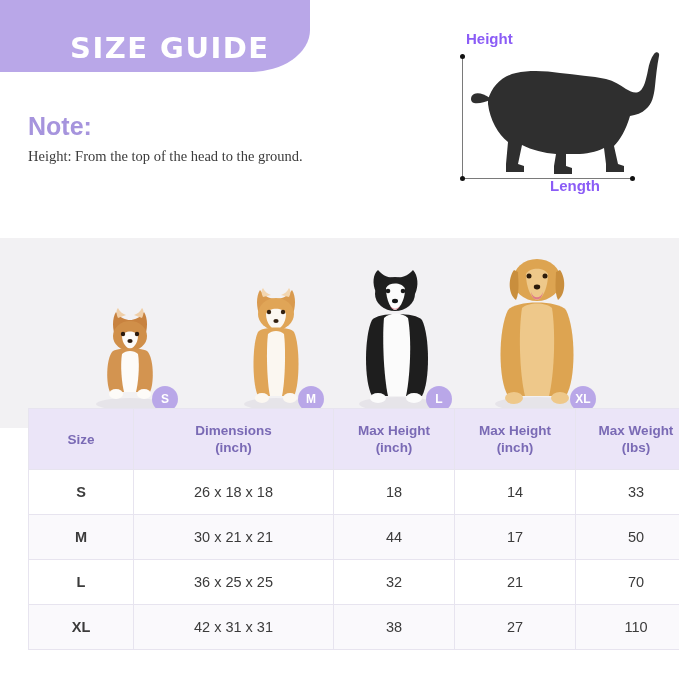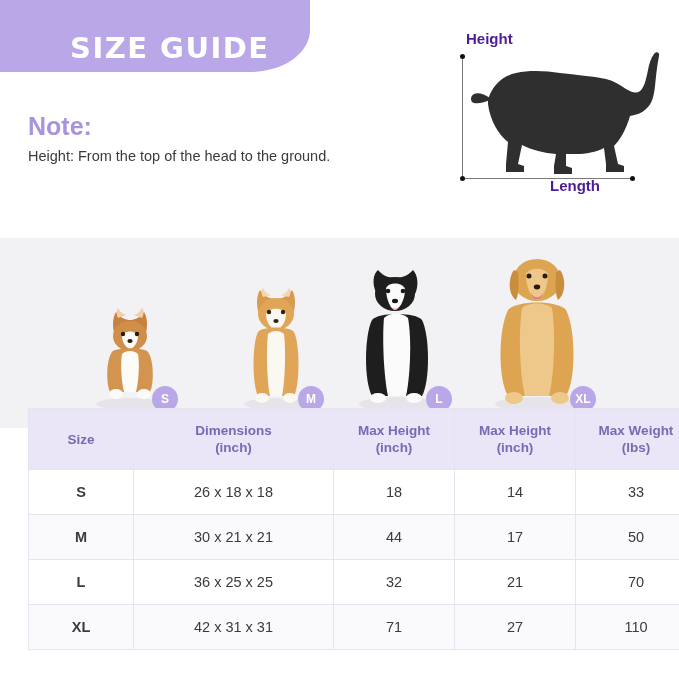--- a/index.html
+++ b/index.html
@@ -59,36 +59,37 @@
     font-weight: bold;
     color: #a694dd;
   }
   .note-lines {
     position: absolute;
     left: 28px;
     top: 146px;
     font-size: 14.5px;
     color: #3b3b3b;
     line-height: 21px;
+    font-family: Liberation Serif, serif;
   }
   .note-lines div { white-space: nowrap; }
 
   
   .diagram {
     position: absolute;
     left: 440px;
     top: 20px;
     width: 228px;
     height: 200px;
   }
   .diagram .lbl {
     position: absolute;
     font-size: 15px;
     font-weight: bold;
-    color: #4c1d95;
+    color: #8b5cf6;
   }
   .lbl-height { left: 26px; top: 10px; }
   .lbl-length { left: 110px; top: 157px; }
 
   .vline {
     position: absolute;
     left: 22px;
     top: 36px;
     width: 1px;
     height: 122px;
@@ -353,21 +354,21 @@
         <tr>
           <td class="size-col">L</td>
           <td>36 x 25 x 25</td>
           <td>32</td>
           <td>21</td>
           <td>70</td>
         </tr>
         <tr>
           <td class="size-col">XL</td>
           <td>42 x 31 x 31</td>
-          <td>71</td>
+          <td>38</td>
           <td>27</td>
           <td>110</td>
         </tr>
       </tbody>
     </table>
   </div>
 
 </div>
 
 </body></html>

